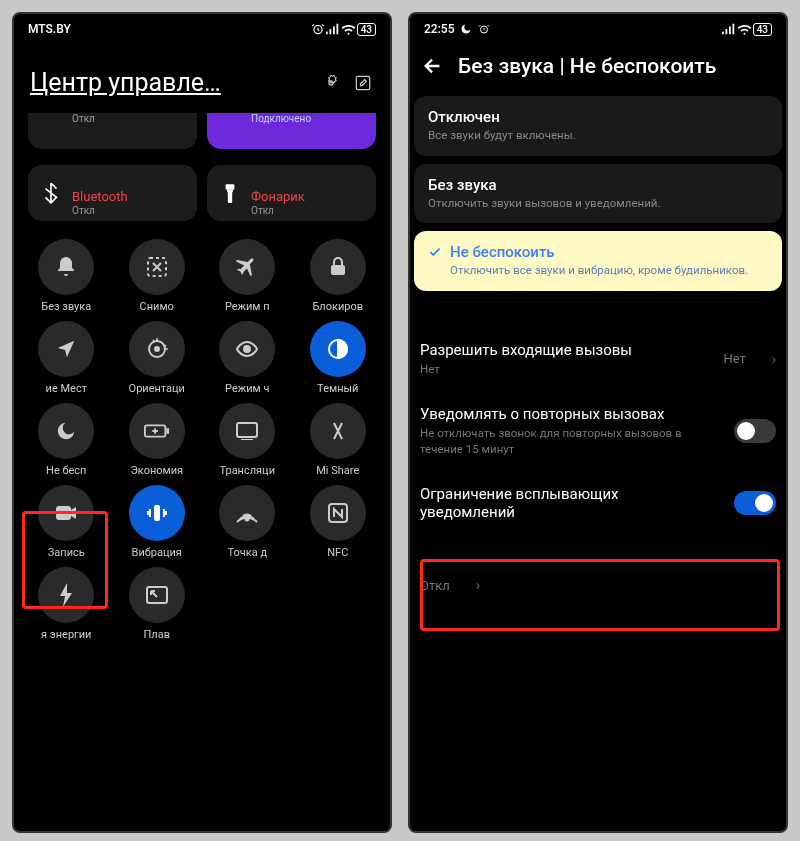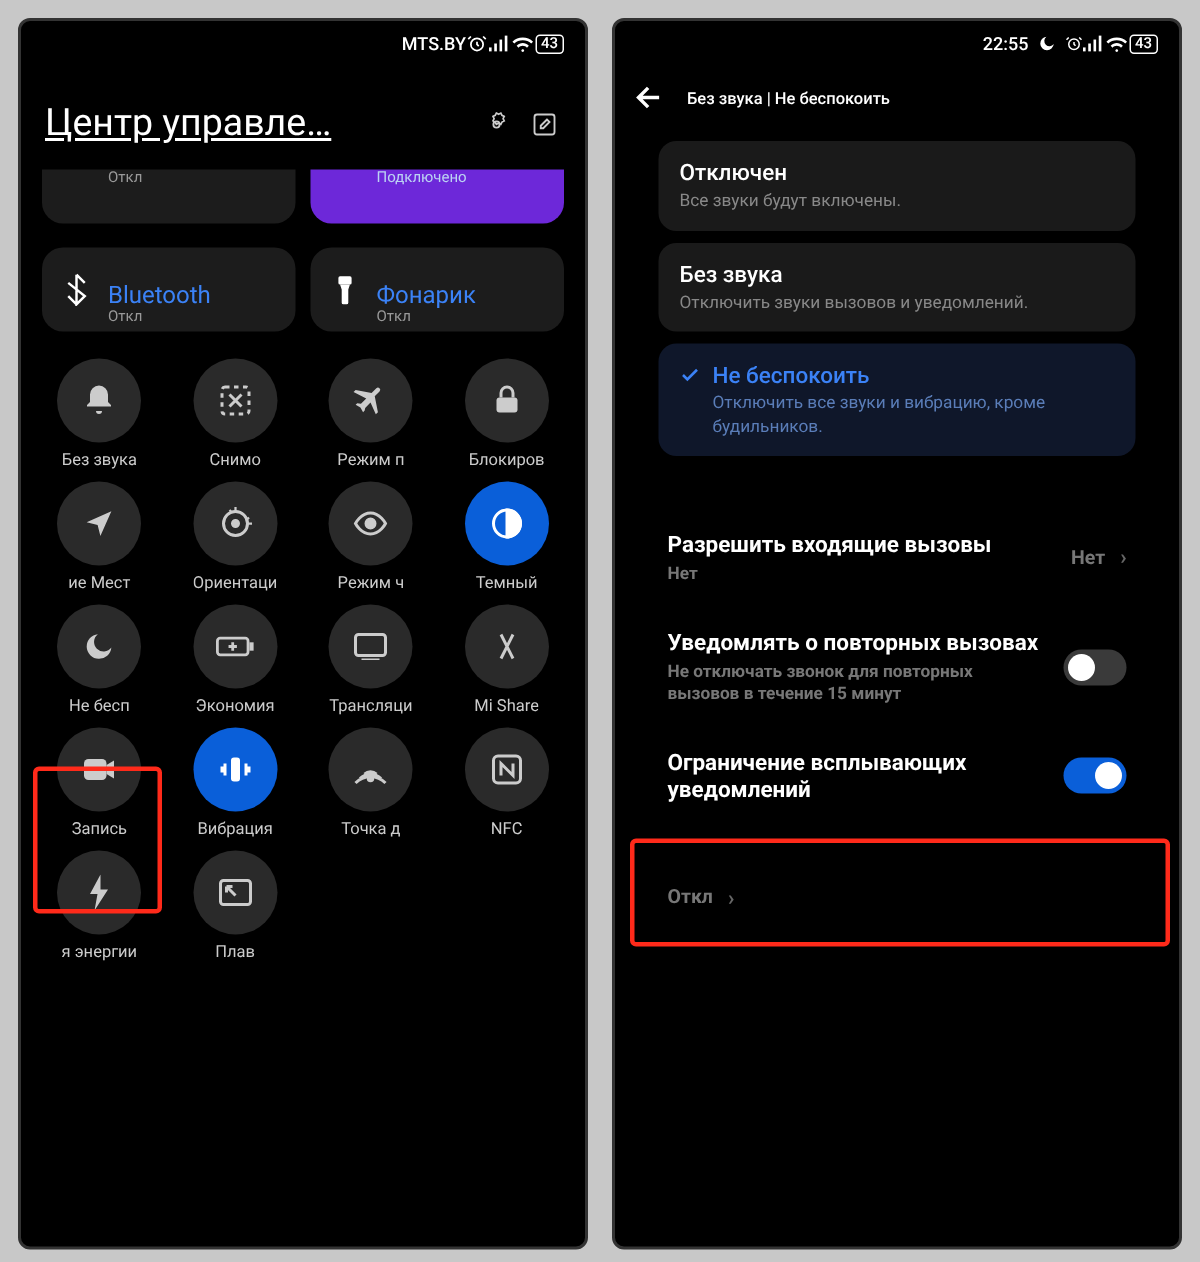--- a/index.html
+++ b/index.html
@@ -18,21 +18,21 @@
     background: #000;
     border: 2px solid #333;
     border-radius: 8px;
     overflow: hidden;
     position: relative;
     color: #fff;
   }
   
   .status-bar {
     display: flex;
-    justify-content: flex-end;
+    justify-content: space-between;
     align-items: center;
     padding: 8px 14px 4px;
     font-size: 12px;
     font-weight: 500;
   }
   .status-left { display: flex; gap: 6px; align-items: center; }
   .status-right { display: flex; gap: 1px; align-items: center; }
   .status-icon { display: inline-flex; align-items: center; }
   .battery-box {
     border: 1px solid #fff;
@@ -87,21 +87,21 @@
   .tile-wide.partial { border-top-left-radius: 0; border-top-right-radius: 0; height: 36px; padding-top: 0; align-items: flex-start; padding-left: 44px;}
   .tile-icon {
     width: 22px;
     height: 22px;
     display: flex;
     align-items: center;
     justify-content: center;
     flex-shrink: 0;
   }
   .tile-text { display: flex; flex-direction: column; line-height: 1.15; overflow: hidden;}
-  .tile-label { font-size: 16px; color: #3b82f6; margin-top: 20px; }
+  .tile-label { font-size: 13px; color: #ef4444; margin-top: 20px; }
   .tile-sub { font-size: 10px; color: #999; }
   .tile-wide.active .tile-sub { color: #bcd3f3; }
 
   .grid {
     display: grid;
     grid-template-columns: repeat(4, 1fr);
     gap: 8px 6px;
     padding: 14px 10px 0;
   }
   .grid-item {
@@ -137,46 +137,45 @@
   }
 
   
   .settings-header {
     display: flex;
     align-items: center;
     padding: 14px 12px 18px;
     gap: 14px;
   }
   .settings-title {
-    font-size: 11px;
+    font-size: 21px;
     font-weight: 500;
   }
   .settings-body {
-    padding: 0 29px;
+    padding: 0 4px;
   }
   .option-card {
     background: #1a1a1a;
     border-radius: 12px;
     padding: 12px 14px;
     margin-bottom: 8px;
   }
-  .option-card.active { background: #0f172a; }
+  .option-card.active { background: #fef9c3; }
   .option-title { font-size: 15px; font-weight: 500; margin-bottom: 2px; }
   .option-sub { font-size: 11.5px; color: #888; line-height: 1.35; }
   .option-card.active .option-title { color: #3b82f6; }
   .option-card.active .option-sub { color: #5a7db8; }
   .option-card.active .check-row { display: flex; align-items: flex-start; gap: 8px; }
   .check-mark { color: #3b82f6; margin-top: 2px; flex-shrink: 0; }
 
   .setting-row {
     display: flex;
     align-items: center;
     padding: 14px 6px;
-    gap: 10px;
-    font-weight: bold;
+    gap: 26px;
   }
   .sr-text { flex: 1; }
   .sr-title { font-size: 15px; }
   .sr-sub { font-size: 11.5px; color: #777; margin-top: 3px; line-height: 1.35; }
   .sr-value { font-size: 13px; color: #777; }
   .chevron { color: #666; font-size: 14px; }
   .toggle {
     width: 42px;
     height: 24px;
     border-radius: 12px;

